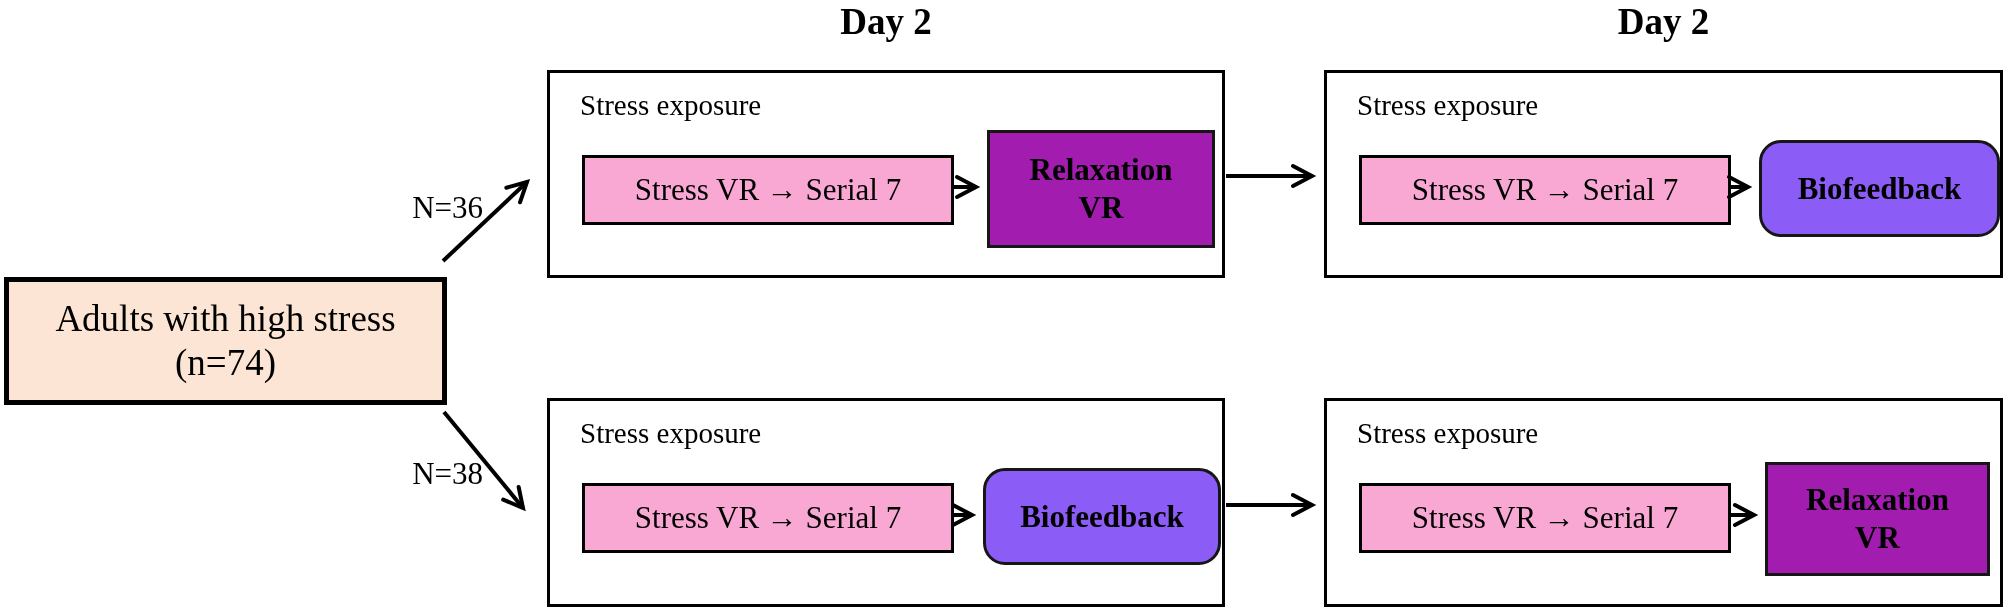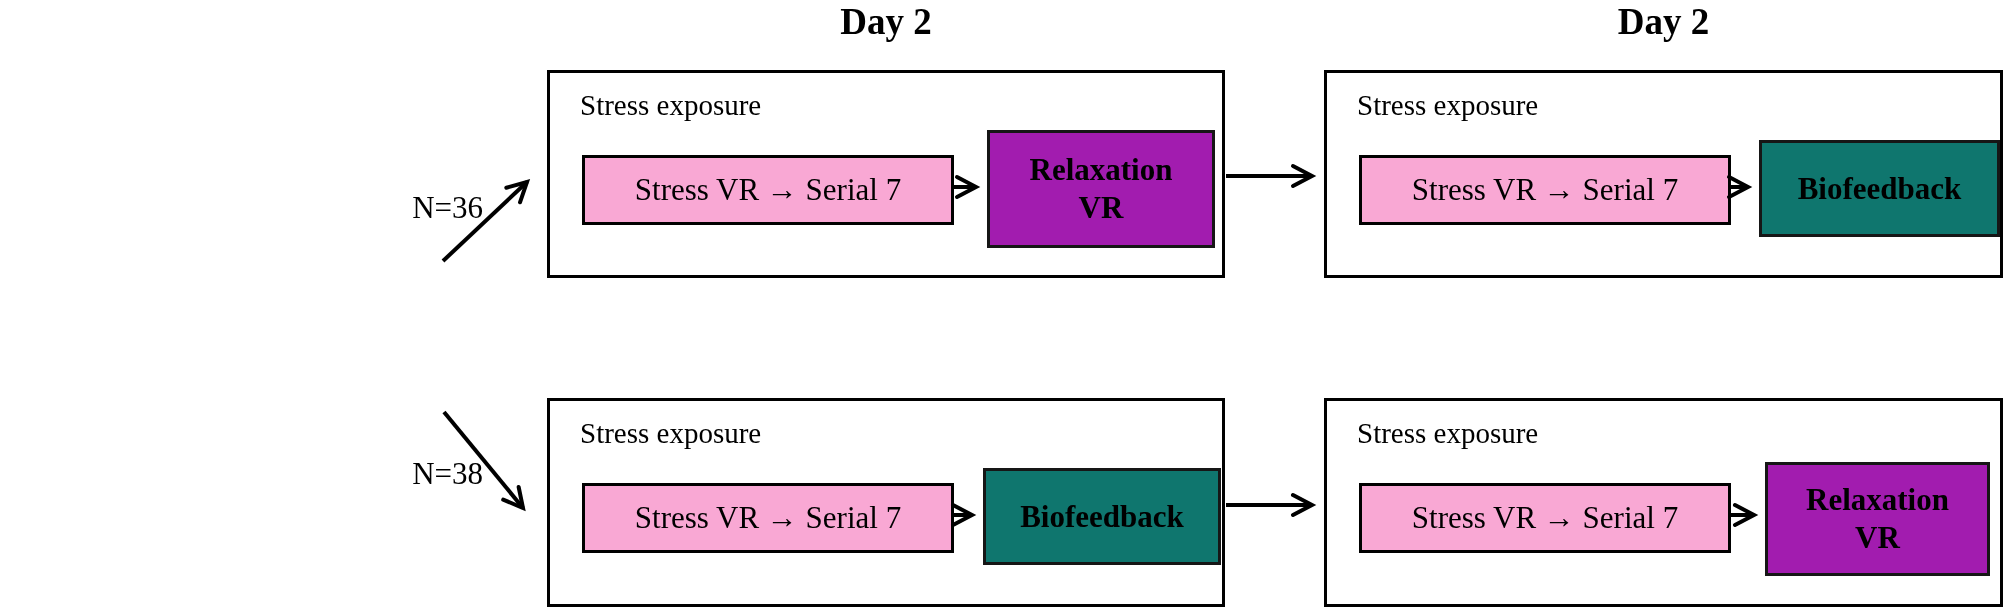--- a/index.html
+++ b/index.html
@@ -14,38 +14,42 @@
     position:absolute;left:32px;top:82px;width:372px;height:70px;border:3px solid #000;
     box-sizing:border-box;display:flex;align-items:center;justify-content:center;
     font-size:31px;white-space:nowrap;background:#f9a8d4;
   }
   .iv{
     position:absolute;border:3px solid #161616;box-sizing:border-box;
     display:flex;flex-direction:column;align-items:center;justify-content:center;
     font-weight:bold;font-size:31px;line-height:1.22;text-align:center;
   }
   .iv.relax{background:#a21caf;}
-  .iv.bio{background:#0f766e;}
+  .iv.bio{background:#8b5cf6;border-radius:22px;}
   .pop{
     position:absolute;left:4px;top:277px;width:443px;height:128px;
     background:#FCE5D5;border:5px solid #000;box-sizing:border-box;
     display:flex;flex-direction:column;align-items:center;justify-content:center;
     font-size:37px;line-height:1.2;text-align:center;
   }
   .nlabel{position:absolute;width:110px;text-align:right;font-size:31px;white-space:nowrap;}
   .arrow-layer{position:absolute;left:0;top:0;pointer-events:none;}
 </style>
 </head>
 <body>
 
 <div class="canvas">
 
   <div class="hdr" style="left:547px;width:678px;">Day 2</div>
   <div class="hdr" style="left:1324px;width:679px;">Day 2</div>
 
+  <div class="pop">
+    <span>Adults with high stress</span>
+    <span>(n=74)</span>
+  </div>
 
   <div class="nlabel" style="left:373px;top:190px;">N=36</div>
   <div class="nlabel" style="left:373px;top:456px;text-align:right;">N=38</div>
 
   <div class="panel" style="left:547px;top:70px;width:678px;height:208px;">
     <div class="stress-label">Stress exposure</div>
     <div class="task">
       <span>Stress VR → Serial 7</span>
     </div>
     <div class="iv relax" style="left:437px;top:57px;width:228px;height:118px;">

